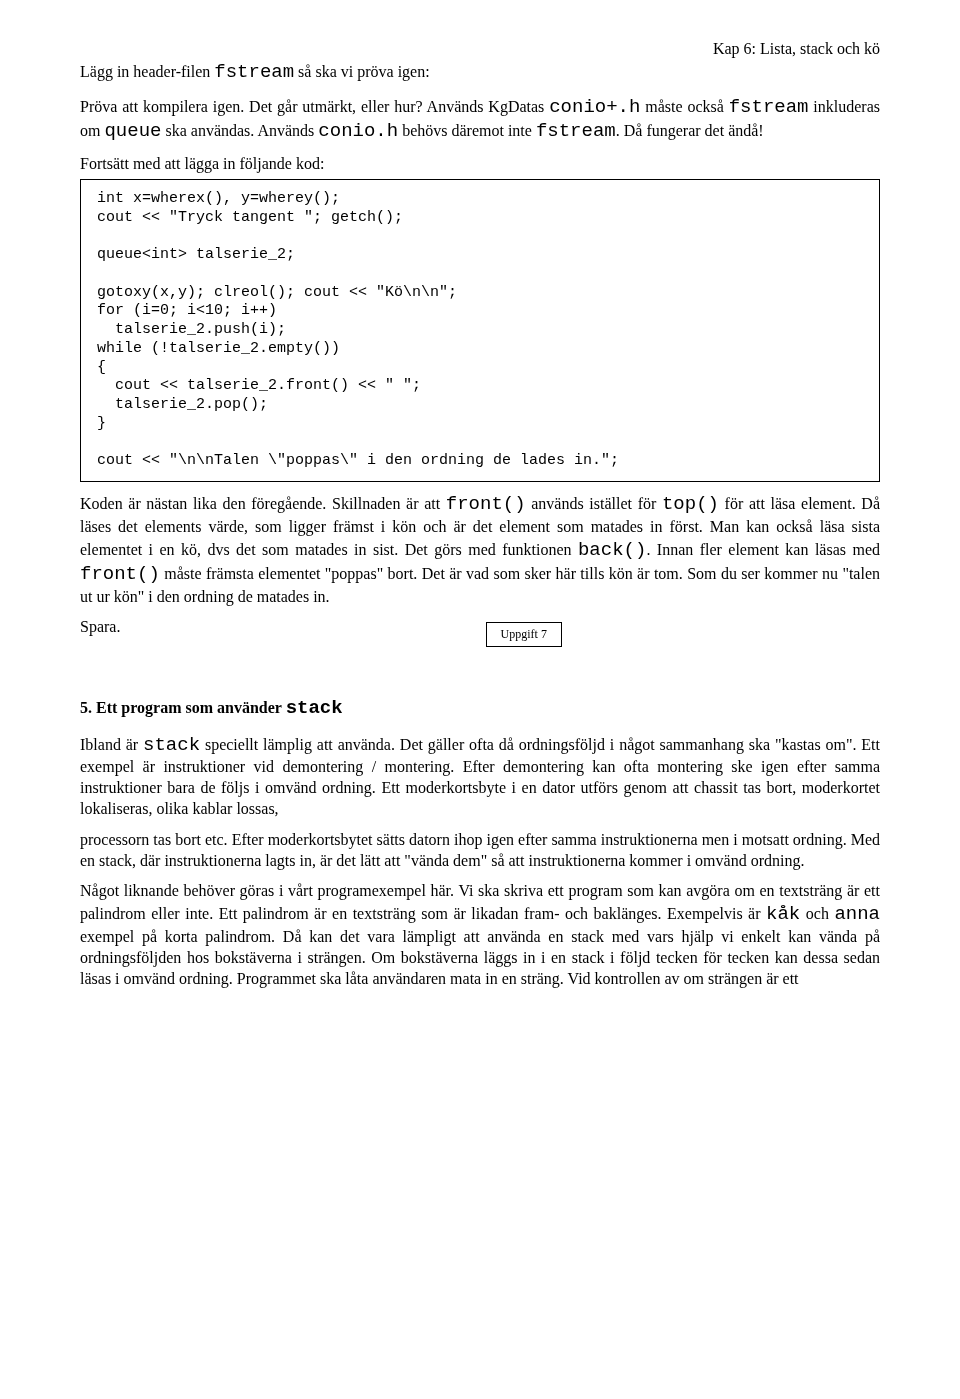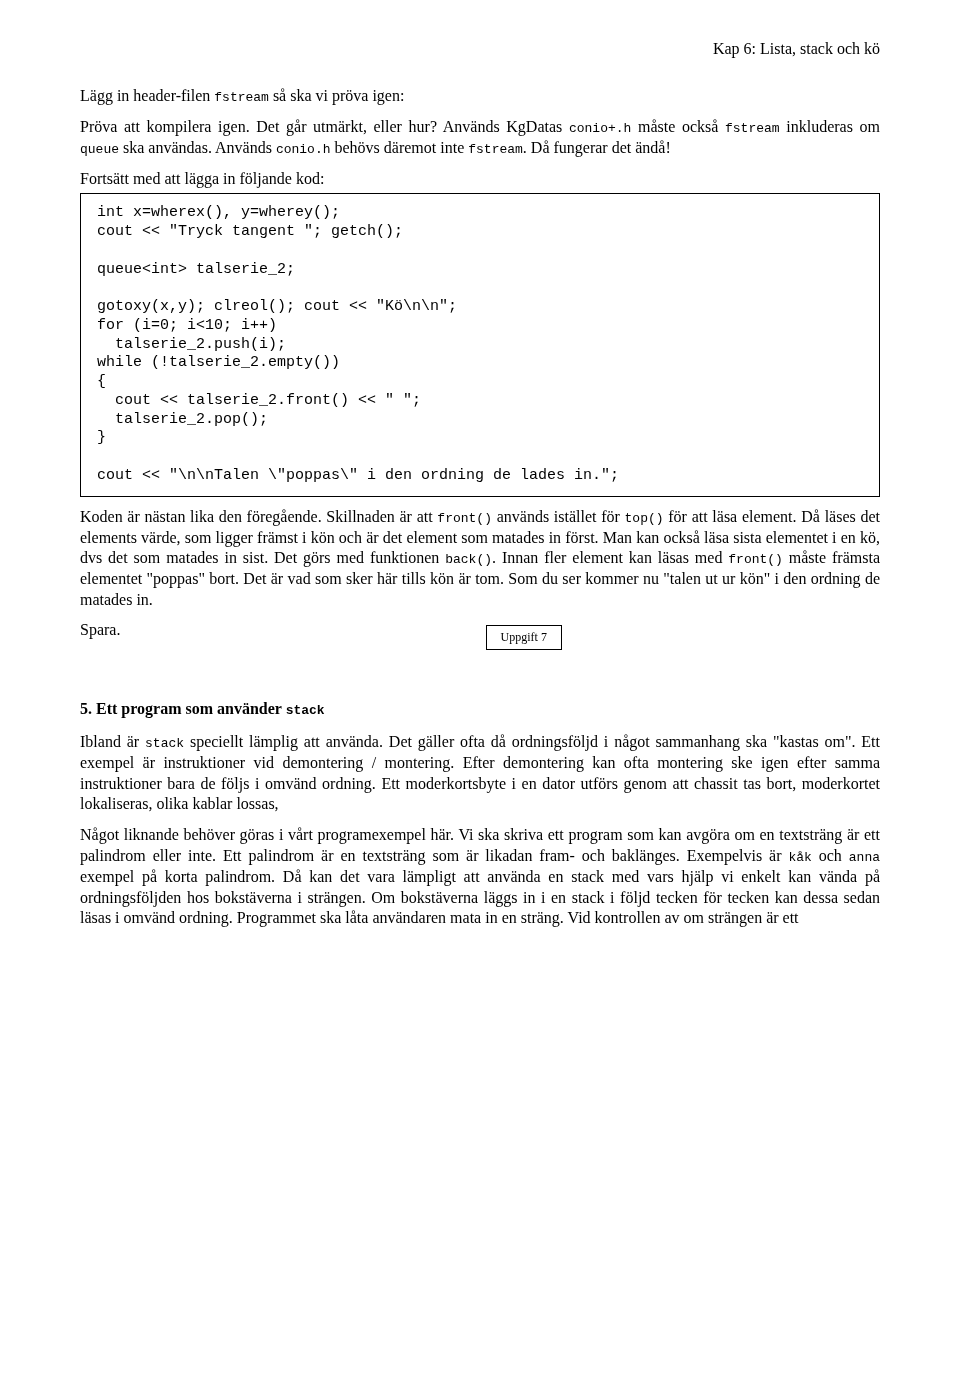--- a/index.html
+++ b/index.html
@@ -11,33 +11,33 @@
     color: #000;
     width: 960px;
   }
   .page {
     padding: 40px 80px 40px 80px;
     box-sizing: border-box;
   }
   .header-right {
     text-align: right;
     font-size: 16px;
-    margin-bottom: 28px;
+    margin-bottom: 2px;
   }
   .para {
     margin: 10px 0;
     line-height: 1.3;
     text-align: justify;
   }
   .para-intro {
     margin: 2px 0 4px 0;
   }
   .code-inline {
     font-family: "Courier New", Courier, monospace;
-    font-size: 13px;
+    font-size: 19px;
   }
   .code-box {
     border: 1px solid #000;
     padding: 4px 10px;
     font-family: "Courier New", Courier, monospace;
     font-size: 15px;
     white-space: pre;
     margin: 0 0 10px 0;
     line-height: 1.25;
   }
@@ -107,17 +107,18 @@
   </div>
 
   <div class="section-heading">
     <span>5. Ett program som använder </span><span class="code-inline">stack</span>
   </div>
 
   <p class="para">
     <span>Ibland är </span><span class="code-inline">stack</span><span> speciellt lämplig att använda. Det gäller ofta då ordningsföljd i något sammanhang ska "kastas om". Ett exempel är instruktioner vid demontering / montering. Efter demontering kan ofta montering ske igen efter samma instruktioner bara de följs i omvänd ordning. Ett moderkortsbyte i en dator utförs genom att chassit tas bort, moderkortet lokaliseras, olika kablar lossas,</span>
   </p>
 
+  <p class="para">processorn tas bort etc. Efter moderkortsbytet sätts datorn ihop igen efter samma instruktionerna men i motsatt ordning. Med en stack, där instruktionerna lagts in, är det lätt att "vända dem" så att instruktionerna kommer i omvänd ordning.</p>
 
   <p class="para">
     <span>Något liknande behöver göras i vårt programexempel här. Vi ska skriva ett program som kan avgöra om en textsträng är ett palindrom eller inte. Ett palindrom är en textsträng som är likadan fram- och baklänges. Exempelvis är </span><span class="code-inline">kåk</span><span> och </span><span class="code-inline">anna</span><span> exempel på korta palindrom. Då kan det vara lämpligt att använda en stack med vars hjälp vi enkelt kan vända på ordningsföljden hos bokstäverna i strängen. Om bokstäverna läggs in i en stack i följd tecken för tecken kan dessa sedan läsas i omvänd ordning. Programmet ska låta användaren mata in en sträng. Vid kontrollen av om strängen är ett</span>
   </p>
 </div>
 
 </body></html>

